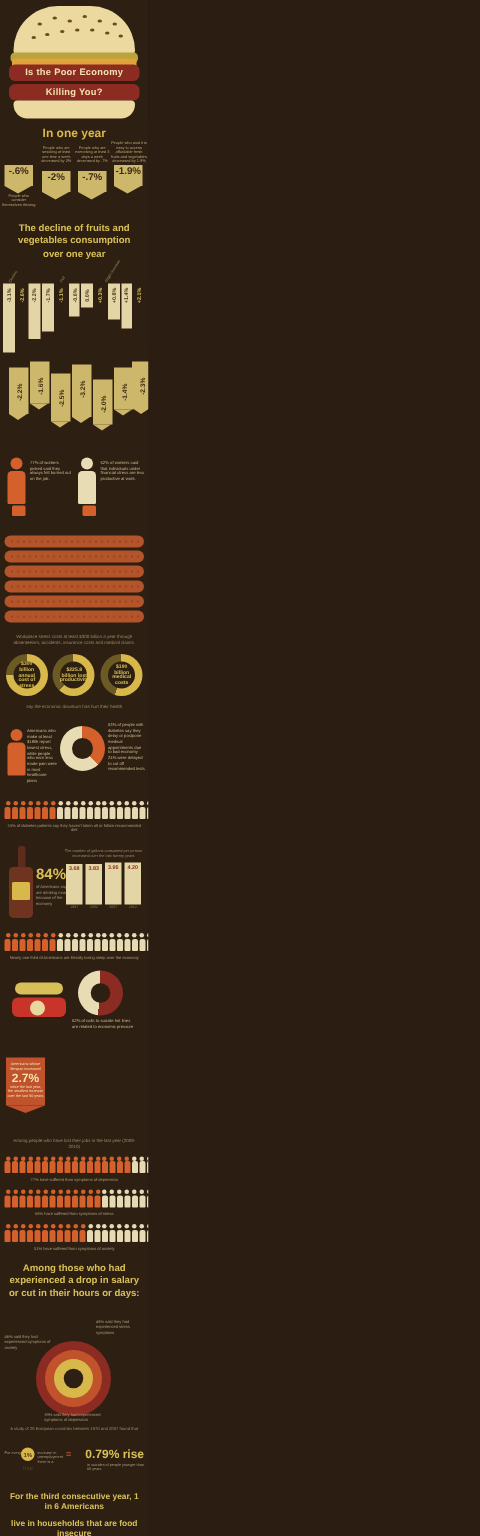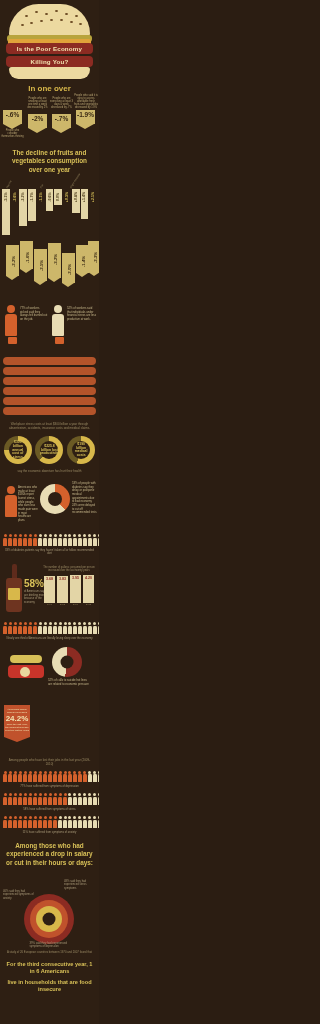--- a/index.html
+++ b/index.html
@@ -222,21 +222,21 @@
     <div class="cheese"></div>
     <div class="patty1">
       <span class="patty-txt">Is the Poor Economy</span>
     </div>
     <div class="patty2">
       <span class="patty-txt">Killing You?</span>
     </div>
     <div class="bun-bot"></div>
   </div>
 
-  <div class="inoneyear">In one over</div>
+  <div class="inoneyear">In one year</div>
 
   <div class="sec arrows">
     <div class="arrow" style="left:3px;top:14px;height:14px">
       <span class="val">-.6%</span>
     </div>
     <div class="acap" style="left:1px;top:34px;width:23px">People who consider themselves thriving</div>
 
     <div class="arrow" style="left:28px;top:18px;height:14px">
       <span class="val">-2%</span>
     </div>
@@ -464,21 +464,21 @@
     </div>
   <div class="rowcap">33% of diabetes patients say they haven't taken all or follow recommended diet</div>
 
   <div class="sec bottlewrap">
     <div class="bottle">
       <div class="neck"></div>
         <div class="bod">
           <div class="lbl"></div>
         </div>
     </div>
-    <div class="pct67">58%</div>
+    <div class="pct67">84%</div>
     <div class="pct67cap">of Americans say they are drinking more because of the economy</div>
     <div class="minibars">
       <div class="mtitle">The number of gallons consumed per person increased over the last twenty years</div>
       <div class="mb" id="alcohol-bars">
           <div class="mbar" style="height: 26.2667px;">
             <b>3.68</b>
           </div>
           <div class="mbar" style="height: 26.7667px;">
             <b>3.83</b>
           </div>
@@ -590,21 +590,21 @@
     </div>
     <div class="donut" id="phone-donut" style="position: absolute; left: 52px; top: 4px; width: 30px; height: 30px; background: conic-gradient(rgb(140, 43, 34) 0deg, rgb(140, 43, 34) 187.2deg, rgb(232, 220, 180) 187.2deg, rgb(232, 220, 180) 360deg);">
       <div class="hole" style="width:13px;height:13px"></div>
     </div>
     <div class="wtxt" style="left:48px;top:36px;width:42px">52% of calls to suicide hot lines are related to economic pressure</div>
   </div>
 
   <div class="sec bigstate">
     <div class="bigbadge">
       <span class="c">Americans whose lifespan increased</span>
-      <span class="n">24.2%</span>
+      <span class="n">2.7%</span>
       <span class="c">since the last year, the smallest increase over the last 50 years</span>
     </div>
   </div>
 
   <div class="subnote">Among people who have lost their jobs in the last year (2009-2010)</div>
   <div id="people-rows">
       <div class="peoplerow" id="jl-row-0">
         <div class="pico on">
           <div class="h"></div>
           <div class="b"></div>
@@ -863,17 +863,25 @@
       <div class="donut" style="position:absolute;left:6px;top:6px;width:38px;height:38px;background:#c0522c">
         <div class="donut" style="position:absolute;left:6px;top:6px;width:26px;height:26px;background:#d8b84a">
           <div class="hole" style="width:13px;height:13px"></div>
         </div>
       </div>
     </div>
   </div>
   <div class="arcnote" style="position:relative;margin:0 auto;width:40px;color:#a89978">39% said they had experienced symptoms of depression</div>
 
   <div class="studytitle">A study of 26 European countries between 1970 and 2007 found that</div>
+  <div class="sec study">
+    <span class="forevery">For every</span>
+    <span class="coinb">1% rise</span>
+    <span class="forevery" style="left:25px;top:11px;width:18px">increase in unemployment there is a</span>
+    <span class="eqsign">=</span>
+    <span class="rise">0.79% rise</span>
+    <span class="risecap">in suicides of people younger than 65 years</span>
+  </div>
 
   <div class="sectitle" style="font-size:5.6px">For the third consecutive year, 1 in 6 Americans</div>
   <div class="sectitle" style="font-size:5.6px;padding-top:0">live in households that are food insecure</div>
 
 </div>
 
 </body></html>

